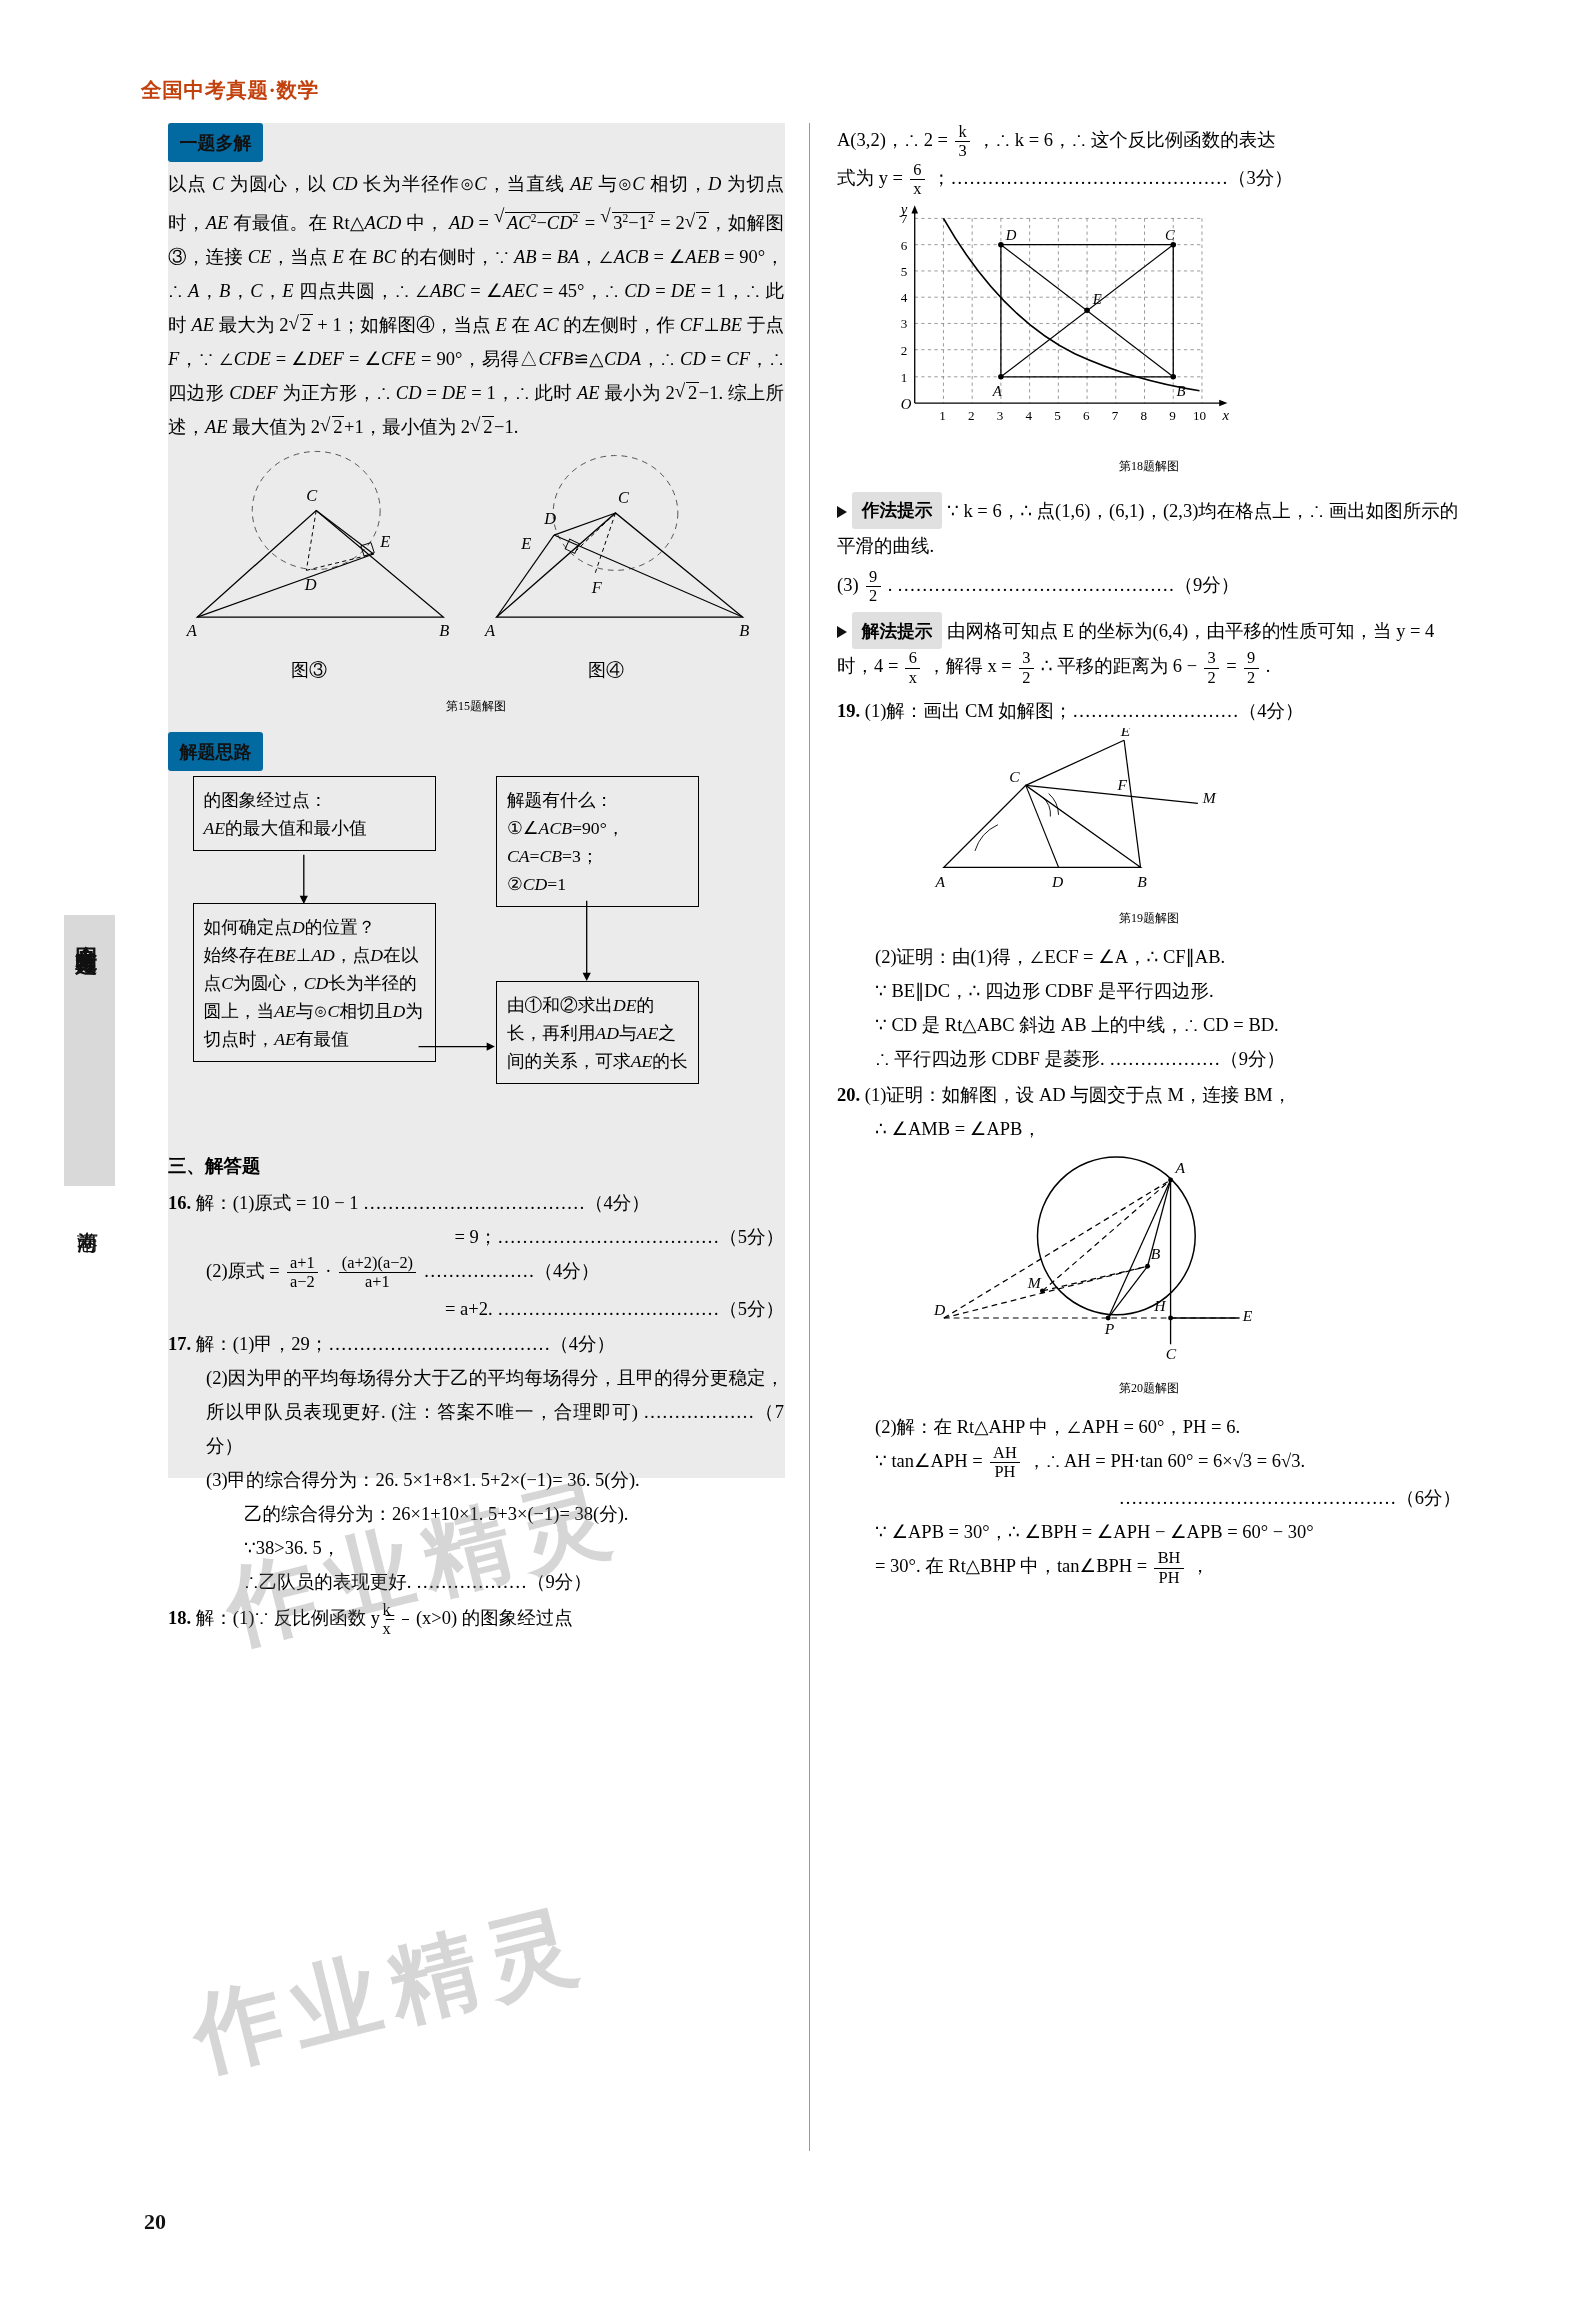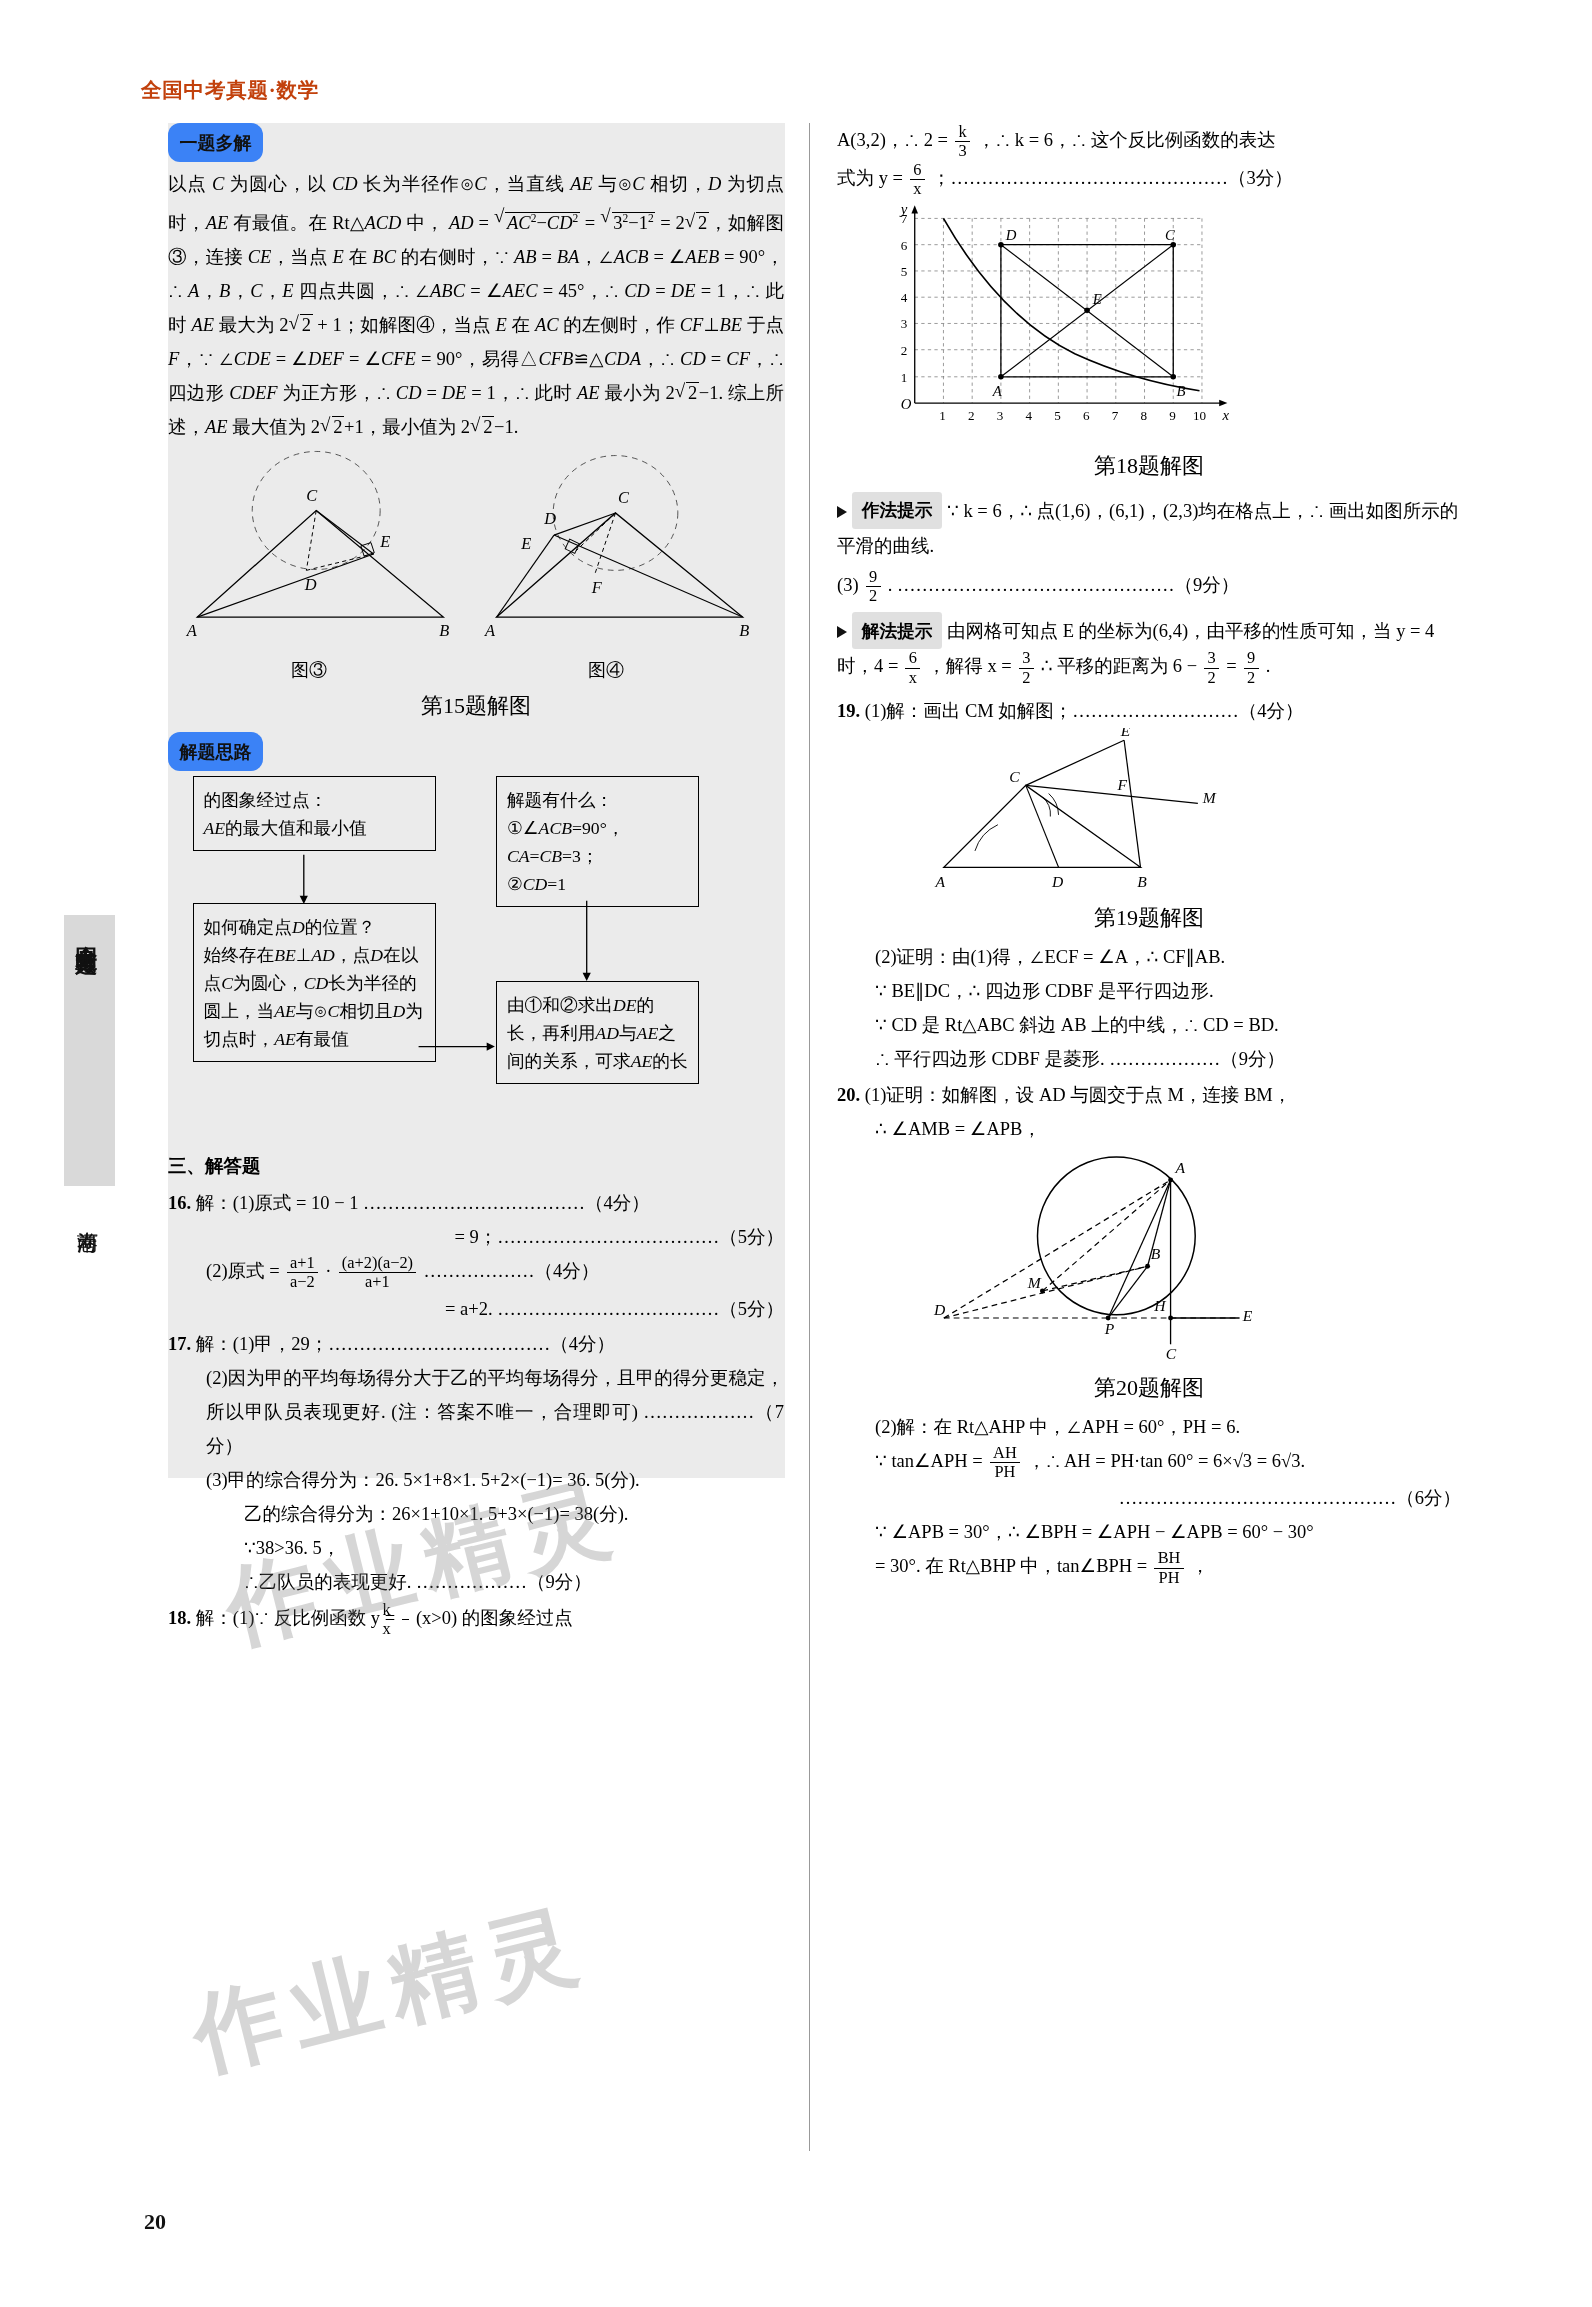--- a/index.html
+++ b/index.html
@@ -15,34 +15,34 @@
   }
   .graytab2{position:absolute;left:64px;top:1215px;width:51px;height:123px;background:#ffffff;}
   .graytab2 .vtxt{writing-mode:vertical-rl;text-orientation:upright;font-size:21.3px;color:#111;margin-left:9.9px;line-height:26px;}
   .hdr{position:absolute;left:141px;top:76px;font-size:20.5px;font-weight:bold;color:#c2410c;letter-spacing:0.8px;}
   .pagenum{position:absolute;left:144px;top:2209px;font-size:22px;font-weight:bold;color:#111;}
   .col{position:absolute;font-size:18.5px;line-height:34px;color:#000;}
   .colL{left:168px;top:123px;width:616px;}
   .colR{left:837px;top:123px;width:624px;}
   .vdiv{position:absolute;left:809px;top:123px;width:0.8px;height:2028px;background:#999;}
   .grayblock{position:absolute;left:168px;top:123px;width:617px;height:1355px;background:#ebebeb;}
-  .tag{display:inline-block;background:#3b82f6;border-radius:12px;padding:2.5px 11.5px;font-size:18px;font-weight:bold;color:#111;}
+  .tag{display:inline-block;background:#0369a1;border-radius:3px;padding:2.5px 11.5px;font-size:18px;font-weight:bold;color:#111;}
   .tagwrap{position:relative;margin:0 0 4.9px 0;}
   p{margin:0;}
   .just{text-align:justify;}
   i,em{font-family:"Liberation Serif",serif;font-style:italic;}
   .frac{display:inline-block;vertical-align:middle;text-align:center;font-size:16.4px;line-height:1.12;margin:0 2.5px;}
   .frac .num{display:block;border-bottom:1.1px solid #000;padding:0 3.3px;}
   .frac .den{display:block;padding:0 3.3px;}
   .sq{display:inline-block;position:relative;padding-left:11.5px;}
   .sq:before{content:"√";position:absolute;left:0;top:-1.6px;font-size:19px;}
   .ovl{border-top:1.1px solid #000;padding:0 1.6px;}
   sup{font-size:11.5px;vertical-align:super;}
   .fig{position:relative;}
-  .figcap{text-align:center;font-size:22px;margin-top:1.6px;}
+  .figcap{text-align:center;font-size:12px;margin-top:1.6px;}
   .box{border:1.3px solid #000;padding:8.2px 9.9px;font-size:17.7px;line-height:28px;background:#ebebeb;}
   .prompt{display:inline-block;background:#e0e0e0;border-radius:3.3px;padding:1.6px 9.9px;font-size:17.7px;font-weight:bold;}
   .tri{display:inline-block;width:0;height:0;border-left:10.7px solid #111;border-top:6.6px solid transparent;border-bottom:6.6px solid transparent;margin-right:4.9px;vertical-align:middle;}
   .itemno{font-weight:bold;}
   .wm{position:absolute;font-size:89px;color:rgba(120,120,120,.30);font-weight:bold;letter-spacing:11.5px;transform:rotate(-14deg);font-family:"Liberation Serif",serif;pointer-events:none;}
   .hang{padding-left:38px;text-indent:-38px;}
   .hang2{padding-left:38px;}
 </style>
 </head>
 <body>

